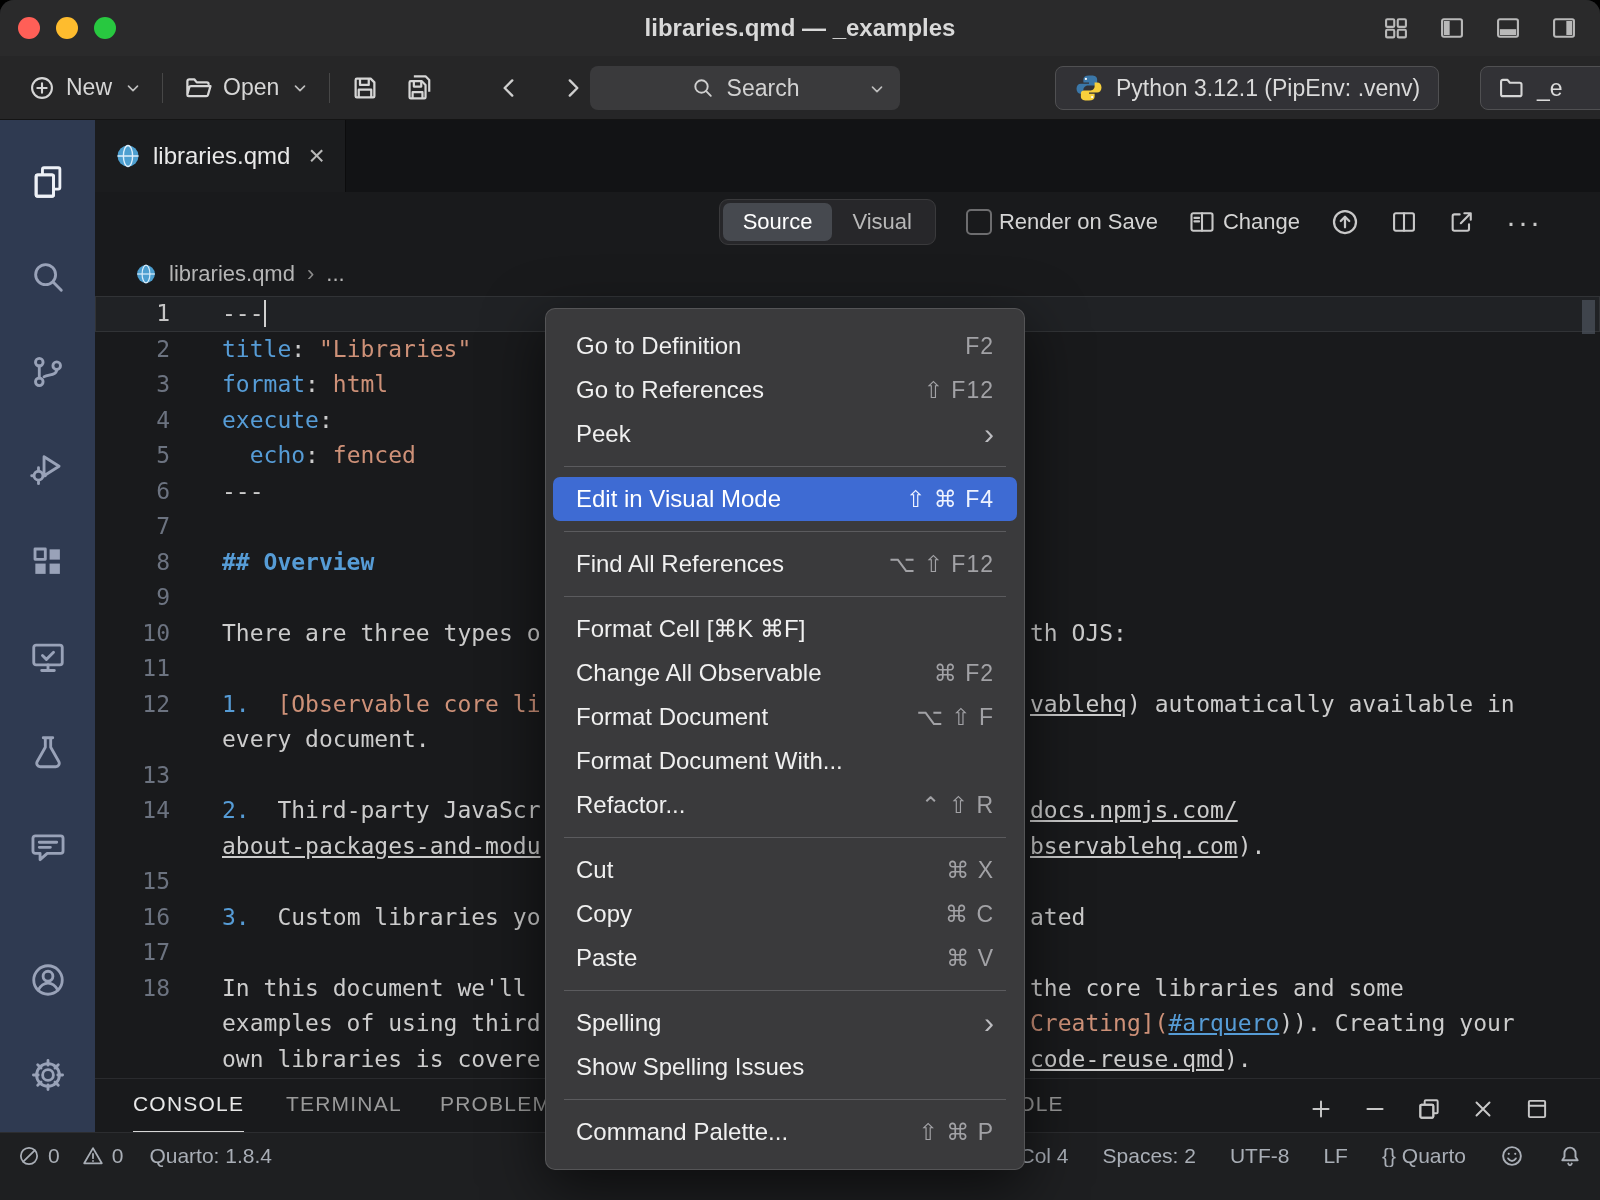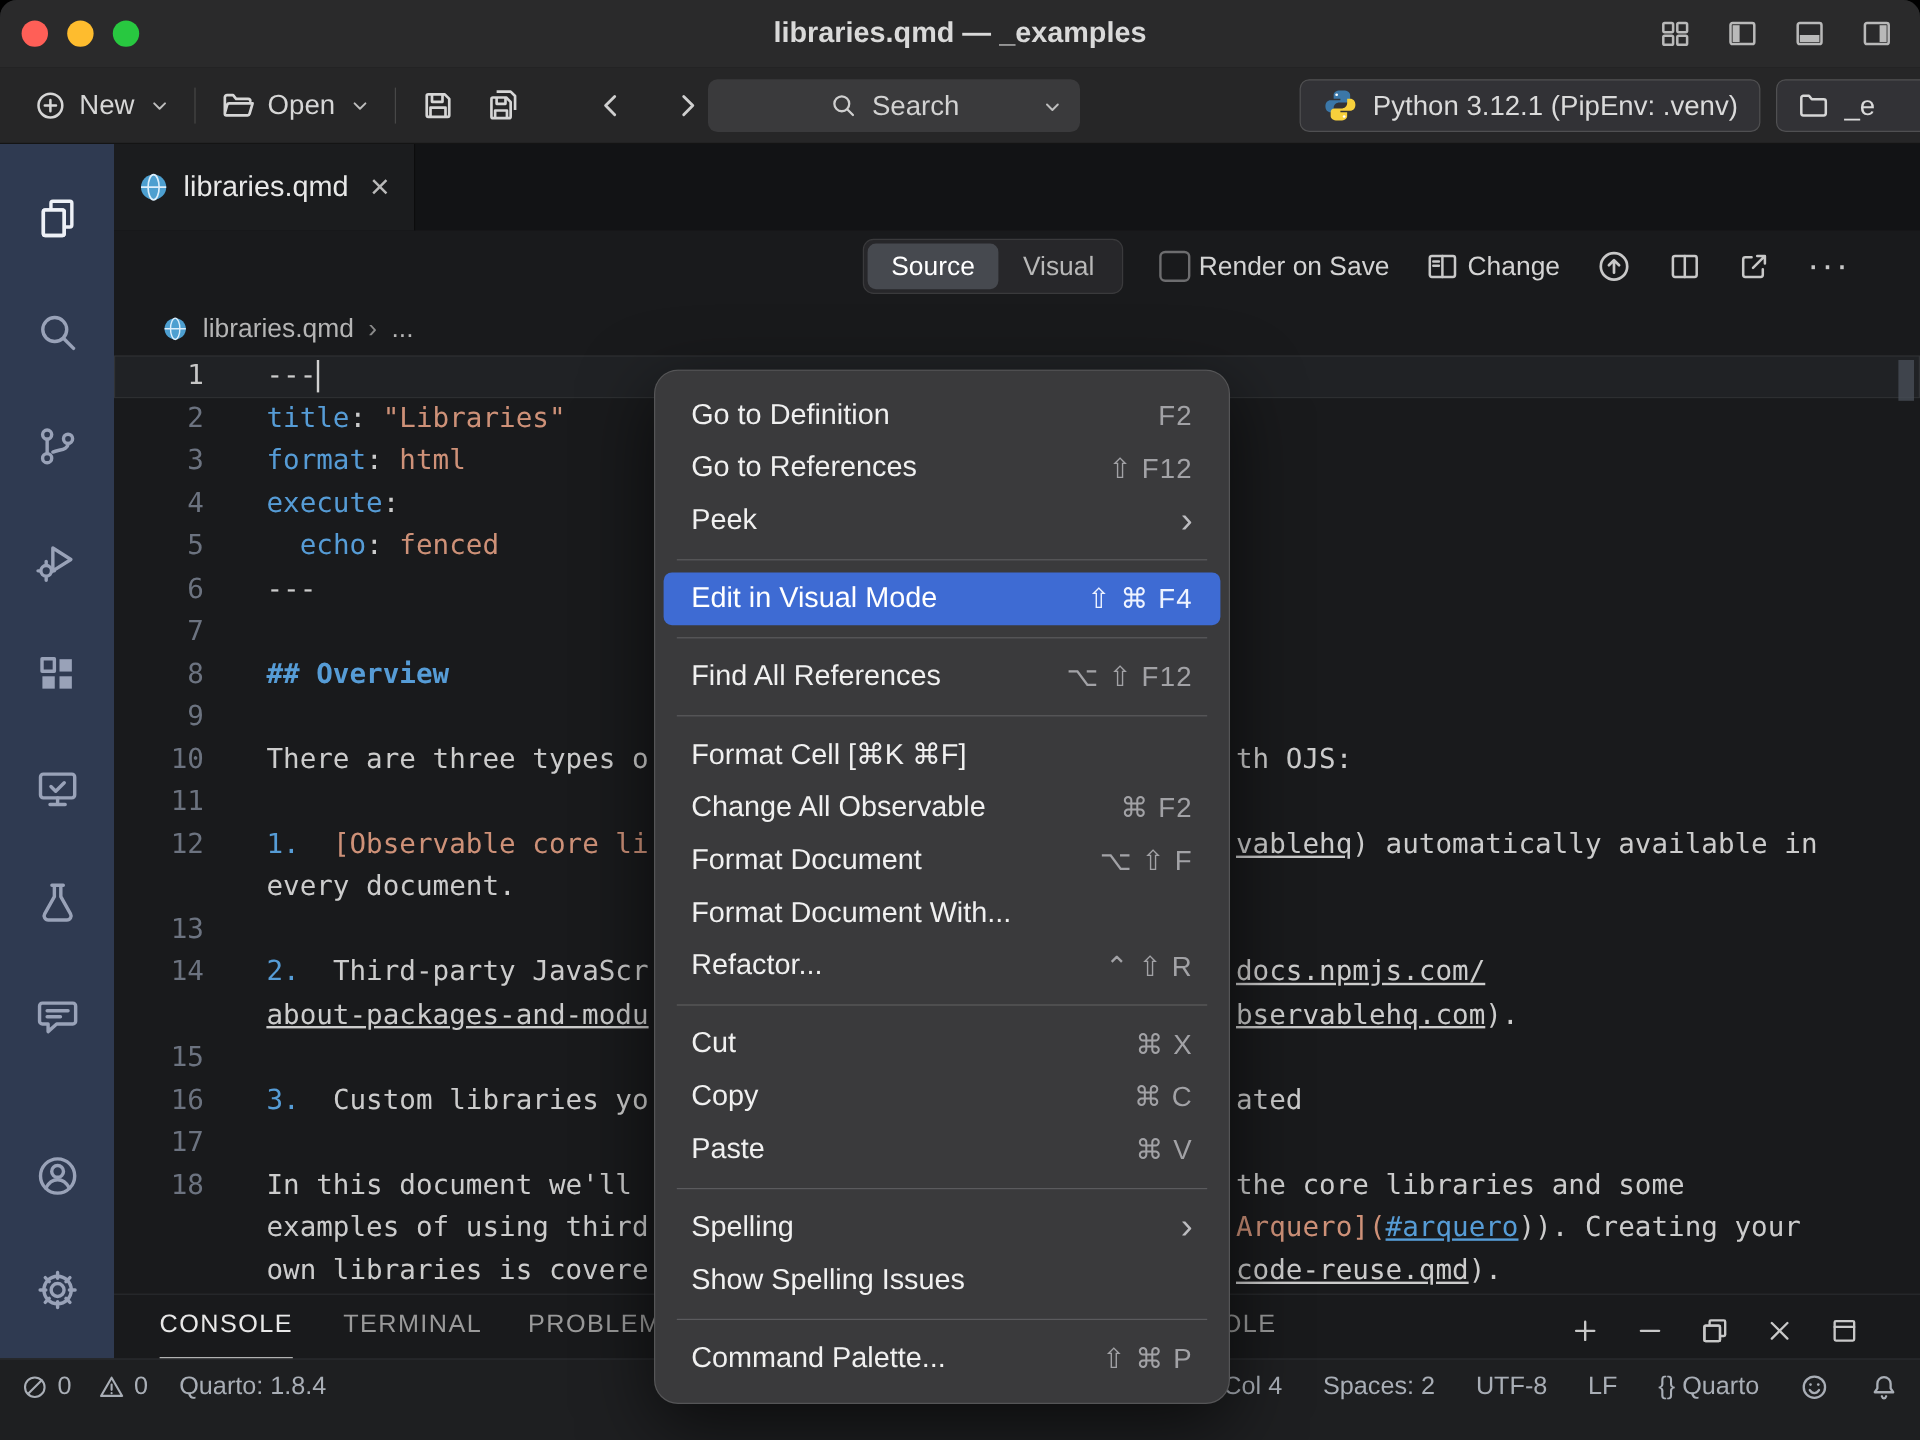--- a/index.html
+++ b/index.html
@@ -21,21 +21,21 @@
   
   .toolbar{ position:absolute; top:56px; left:0; width:100%; height:64px; background:#262627;
     border-bottom:1px solid #141414; display:flex; align-items:center; padding:0 16px; font-size:23px; color:#d6d6d6; }
   .tool-btn{ display:flex; align-items:center; gap:10px; padding:6px 12px; border-radius:6px; white-space:nowrap; }
   .tool-div{ width:1px; height:30px; background:#474747; margin:0 8px; }
   .caret{ margin-left:2px; display:flex; }
   .search-box{ position:absolute; left:590px; top:10px; width:310px; height:44px; background:#3a3a3c;
     border-radius:8px; display:flex; align-items:center; justify-content:center; gap:12px; color:#d2d2d2; }
   .search-box .sb-caret{ position:absolute; right:14px; top:14px; }
   .interp-btn{ position:absolute; left:1055px; top:10px; height:44px; padding:0 18px; border-radius:8px;
-    border:1px solid #505052; background:#323236; display:flex; align-items:center; gap:12px; color:#dadada; white-space:nowrap;margin-left:28px; }
+    border:1px solid #505052; background:#323236; display:flex; align-items:center; gap:12px; color:#dadada; white-space:nowrap; }
   .workspace-btn{ position:absolute; left:1480px; top:10px; height:44px; width:130px; padding:0 16px; border-radius:8px;
     border:1px solid #505052; background:#323236; display:flex; align-items:center; gap:12px; color:#dadada; overflow:hidden; }
 
   
   .activitybar{ position:absolute; left:0; top:120px; width:95px; height:1012px; background:#2f3a51;
     display:flex; flex-direction:column; align-items:center; padding:14px 0 10px; }
   .ab-btn{ width:95px; height:95px; display:flex; align-items:center; justify-content:center; }
   .ab-spacer{ flex:1; }
   .ab-btn svg{ stroke:#99a2b8; fill:none; stroke-width:1.8; stroke-linecap:round; stroke-linejoin:round; }
   .ab-btn.active svg{ stroke:#eef1f7; }
@@ -92,21 +92,21 @@
   .statusbar{ position:absolute; left:0; right:0; top:1132px; height:68px; background:#1e1f21;
     border-top:1px solid #2c2d30; padding:0 18px; }
   .sb-inner{ height:46px; display:flex; align-items:center; width:100%; font-size:21px; color:#a9aeb6; }
   .sb-left{ display:flex; align-items:center; gap:26px; }
   .sb-right{ margin-left:auto; display:flex; align-items:center; gap:34px; }
   .sb-item{ display:flex; align-items:center; gap:8px; white-space:nowrap; }
   .sb-item svg{ stroke:#a9aeb6; fill:none; stroke-width:1.6; stroke-linecap:round; stroke-linejoin:round; }
 
   
   .context-menu{ position:absolute; left:545px; top:308px; width:480px; background:#3a3a3c;
-    border:1px solid rgba(255,255,255,0.14); border-radius:20px; padding:15px 0;
+    border:1px solid rgba(255,255,255,0.14); border-radius:10px; padding:15px 0;
     box-shadow:0 18px 60px rgba(0,0,0,0.6); z-index:40; }
   .menu-item{ height:44px; display:flex; align-items:center; padding:0 30px; font-size:24px; color:#f0f0f0; }
   .menu-item.highlighted{ background:#3e6bd3; border-radius:7px; margin:0 7px; padding:0 23px; color:#ffffff; }
   .menu-shortcut{ margin-left:auto; color:#a2a2a6; font-size:23px; letter-spacing:1px; white-space:pre; }
   .menu-item.highlighted .menu-shortcut{ color:#eef3ff; }
   .menu-arrow{ margin-left:auto; color:#bcbcc0; font-size:30px; line-height:40px; }
   .menu-sep{ height:1px; background:#5b5b5e; margin:10px 18px; }
 
   svg{ display:block; }
 </style>
@@ -500,21 +500,21 @@
         <div class="code-row">
           <div class="gutter-num">17</div>
           <div class="line-body"></div>
         </div>
         <div class="code-row">
           <div class="gutter-num">18</div>
           <div class="line-body"><span class="tk-txt">In this document we'll </span><div class="line-right" style="left: 808px; text-align: right;"><span class="tk-txt">the core libraries and some</span></div></div>
         </div>
         <div class="code-row">
           <div class="gutter-num"></div>
-          <div class="line-body"><span class="tk-txt">examples of using third</span><div class="line-right" style="left: 808px;"><span class="tk-str">Arquero](</span><span class="tk-linkb">#arquero</span><span class="tk-txt">)). Creating your</span></div></div>
+          <div class="line-body"><span class="tk-txt">examples of using third</span><div class="line-right" style="left: 808px;"><span class="tk-str">Creating](</span><span class="tk-linkb">#arquero</span><span class="tk-txt">)). Creating your</span></div></div>
         </div>
         <div class="code-row">
           <div class="gutter-num"></div>
           <div class="line-body"><span class="tk-txt">own libraries is covere</span><div class="line-right" style="left: 808px;"><span class="tk-link">code-reuse.qmd</span><span class="tk-txt">).</span></div></div>
         </div>
       </div>
     <div class="scroll-thumb"></div>
 
     <div class="panel-tabs" id="panel-tabs">
         <div class="panel-tab active" style="left: 38px;">CONSOLE</div>

